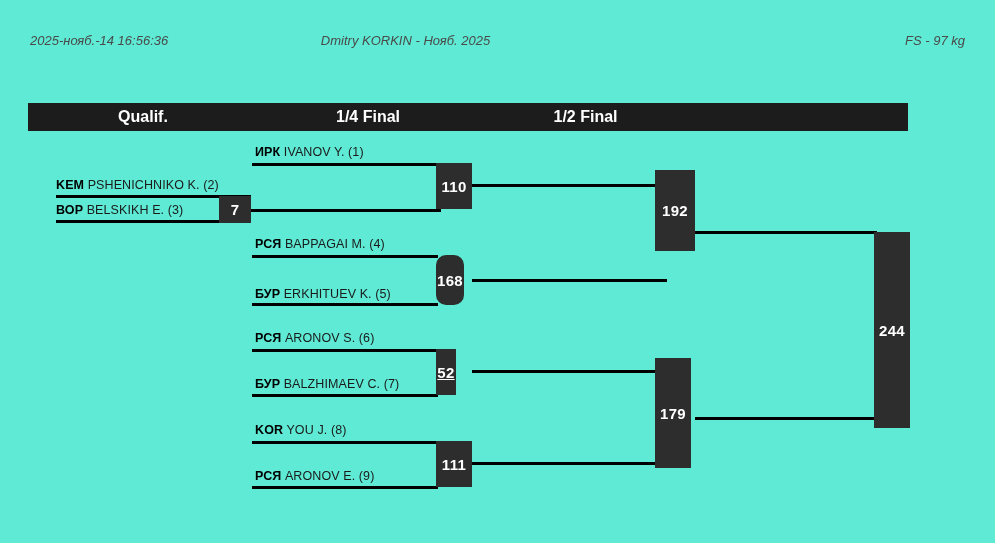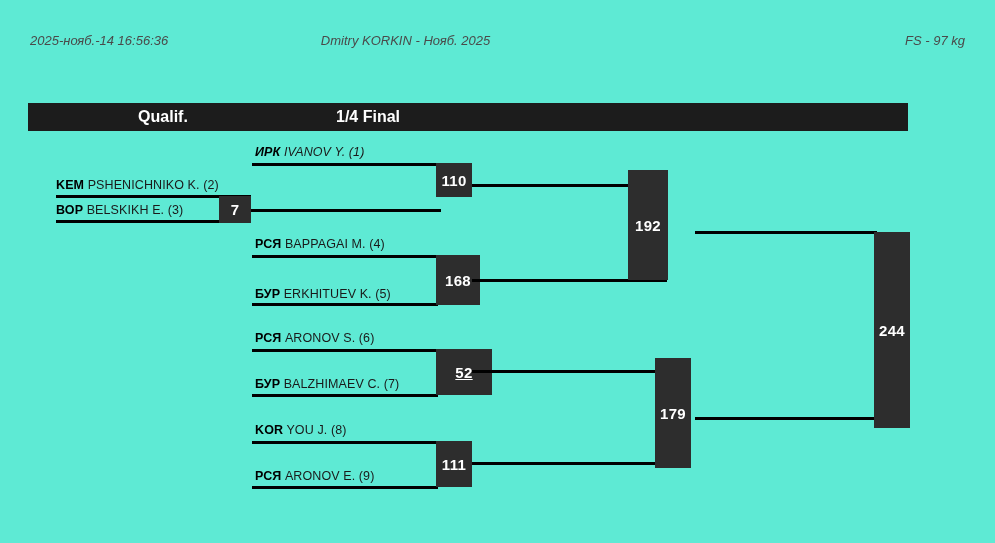--- a/index.html
+++ b/index.html
@@ -82,103 +82,104 @@
 </head>
 <body>
 
 <div id="page">
 
   <div class="meta meta-left">2025-нояб.-14 16:56:36</div>
   <div class="meta meta-center">Dmitry KORKIN - Нояб. 2025</div>
   <div class="meta meta-right">FS - 97 kg</div>
 
   <div class="round-bar">
-    <div class="round-label" style="left:0px;   width:230px;padding-left:20px;">Qualif.</div>
+    <div class="round-label" style="left:0px;   width:230px;">Qualif.</div>
     <div class="round-label" style="left:230px; width:220px;">1/4 Final</div>
+    <div class="round-label" style="left:450px; width:215px;">1/2 Final</div>
   </div>
 
   <div class="name" style="left:56px; top:178px;">
     <span class="cc">KEM</span> 
     <span>PSHENICHNIKO K.</span> 
     <span>(2)</span>
   </div>
   <div class="hline" style="left:56px; top:195px; width:195px;"></div>
 
   <div class="name" style="left:56px; top:203px;">
     <span class="cc">ВОР</span> 
     <span>BELSKIKH E.</span> 
     <span>(3)</span>
   </div>
   <div class="hline" style="left:56px; top:220px; width:195px;"></div>
 
   <div class="mbox" style="left:219px; top:196px; width:32px; height:27px;">7</div>
 
   <div class="hline" style="left:251px; top:209px; width:190px;"></div>
 
-  <div class="name" style="left:255px; top:145px;font-style:italic;">
+  <div class="name" style="left:255px; top:145px;">
     <span class="cc">ИРК</span> 
     <span>IVANOV Y.</span> 
     <span>(1)</span>
   </div>
   <div class="hline" style="left:252px; top:163px; width:186px;"></div>
-  <div class="mbox" style="left:436px; top:163px; width:36px; height:34px;">110</div>
+  <div class="mbox" style="left:436px; top:163px; width:36px; height:46px;">110</div>
   <div class="hline" style="left:472px; top:184px; width:195px;"></div>
 
   <div class="name" style="left:255px; top:237px;">
     <span class="cc">РСЯ</span> 
     <span>BAPPAGAI M.</span> 
     <span>(4)</span>
   </div>
   <div class="hline" style="left:252px; top:255px; width:186px;"></div>
 
   <div class="name" style="left:255px; top:287px;">
     <span class="cc">БУР</span> 
     <span>ERKHITUEV K.</span> 
     <span>(5)</span>
   </div>
   <div class="hline" style="left:252px; top:303px; width:186px;"></div>
 
-  <div class="mbox" style="left:436px; top:255px; width:44px; height:50px;">168</div>
+  <div class="mbox" style="left:436px; top:255px; width:28px; height:50px;border-radius:10px;">168</div>
   <div class="hline" style="left:472px; top:279px; width:195px;"></div>
 
   <div class="name" style="left:255px; top:331px;">
     <span class="cc">РСЯ</span> 
     <span>ARONOV S.</span> 
     <span>(6)</span>
   </div>
   <div class="hline" style="left:252px; top:349px; width:186px;"></div>
 
   <div class="name" style="left:255px; top:377px;">
     <span class="cc">БУР</span> 
     <span>BALZHIMAEV C.</span> 
     <span>(7)</span>
   </div>
   <div class="hline" style="left:252px; top:394px; width:186px;"></div>
 
-  <div class="mbox" style="left:436px; top:349px; width:56px; height:46px;text-decoration:underline;">52</div>
+  <div class="mbox" style="left:436px; top:349px; width:20px; height:46px;text-decoration:underline;">52</div>
   <div class="hline" style="left:472px; top:370px; width:195px;"></div>
 
   <div class="name" style="left:255px; top:423px;">
     <span class="cc">KOR</span> 
     <span>YOU J.</span> 
     <span>(8)</span>
   </div>
   <div class="hline" style="left:252px; top:441px; width:186px;"></div>
 
   <div class="name" style="left:255px; top:469px;">
     <span class="cc">РСЯ</span> 
     <span>ARONOV E.</span> 
     <span>(9)</span>
   </div>
   <div class="hline" style="left:252px; top:486px; width:186px;"></div>
 
   <div class="mbox" style="left:436px; top:441px; width:36px; height:46px;">111</div>
   <div class="hline" style="left:472px; top:462px; width:195px;"></div>
 
-  <div class="mbox" style="left:628px; top:170px; width:40px; height:110px;">192</div>
+  <div class="mbox" style="left:655px; top:170px; width:40px; height:81px;">192</div>
   <div class="hline" style="left:695px; top:231px; width:182px;"></div>
 
   <div class="mbox" style="left:655px; top:358px; width:36px; height:110px;">179</div>
   <div class="hline" style="left:695px; top:417px; width:182px;"></div>
 
   <div class="mbox" style="left:874px; top:232px; width:36px; height:196px;">244</div>
 
 </div>
 
 </body></html>

